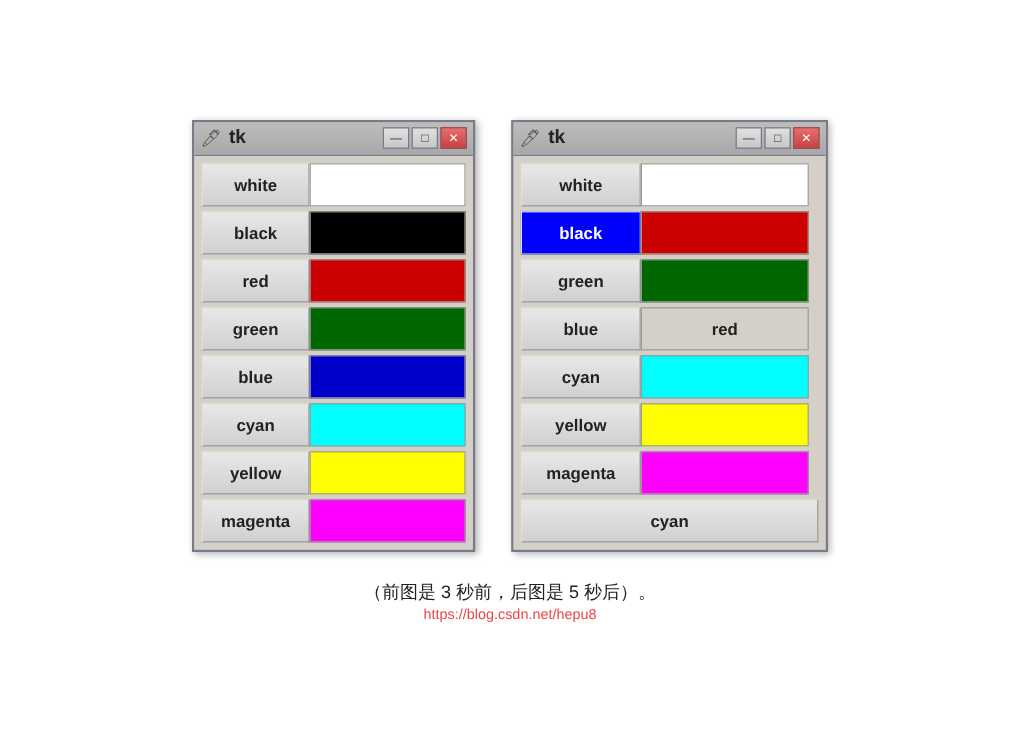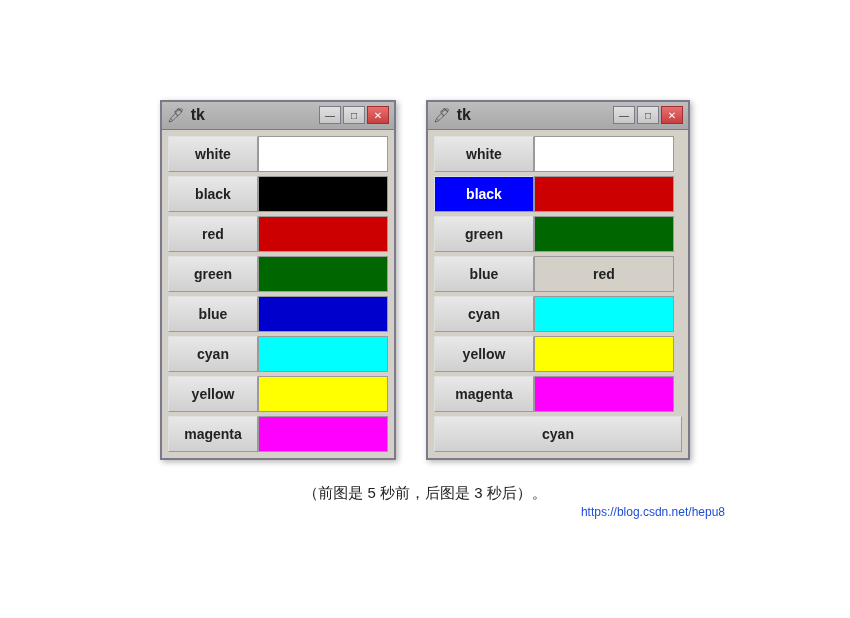--- a/index.html
+++ b/index.html
@@ -131,22 +131,21 @@
 
     .caption {
       font-size: 15px;
       color: #222;
       margin-top: 6px;
       text-align: center;
     }
 
     .caption-small {
       font-size: 12px;
-      color: #1d4ed8;
-      text-align: right;
+      color: #ef4444;
       margin-top: 2px;
     }
   </style>
 </head>
 <body>
 
 <div class="windows-row">
 
   <div class="tk-window left-window">
     <div class="tk-titlebar">
@@ -251,15 +250,15 @@
 
       <div class="color-row">
         <div class="color-label-btn" style="width:248px;">cyan</div>
       </div>
     </div>
   </div>
 
 </div>
 
 <div style="text-align:center; position:relative; width:600px;">
-  <div class="caption">（前图是 5 秒前，后图是 3 秒后）。</div>
+  <div class="caption">（前图是 3 秒前，后图是 5 秒后）。</div>
   <div class="caption-small">https://blog.csdn.net/hepu8</div>
 </div>
 
 </body></html>

